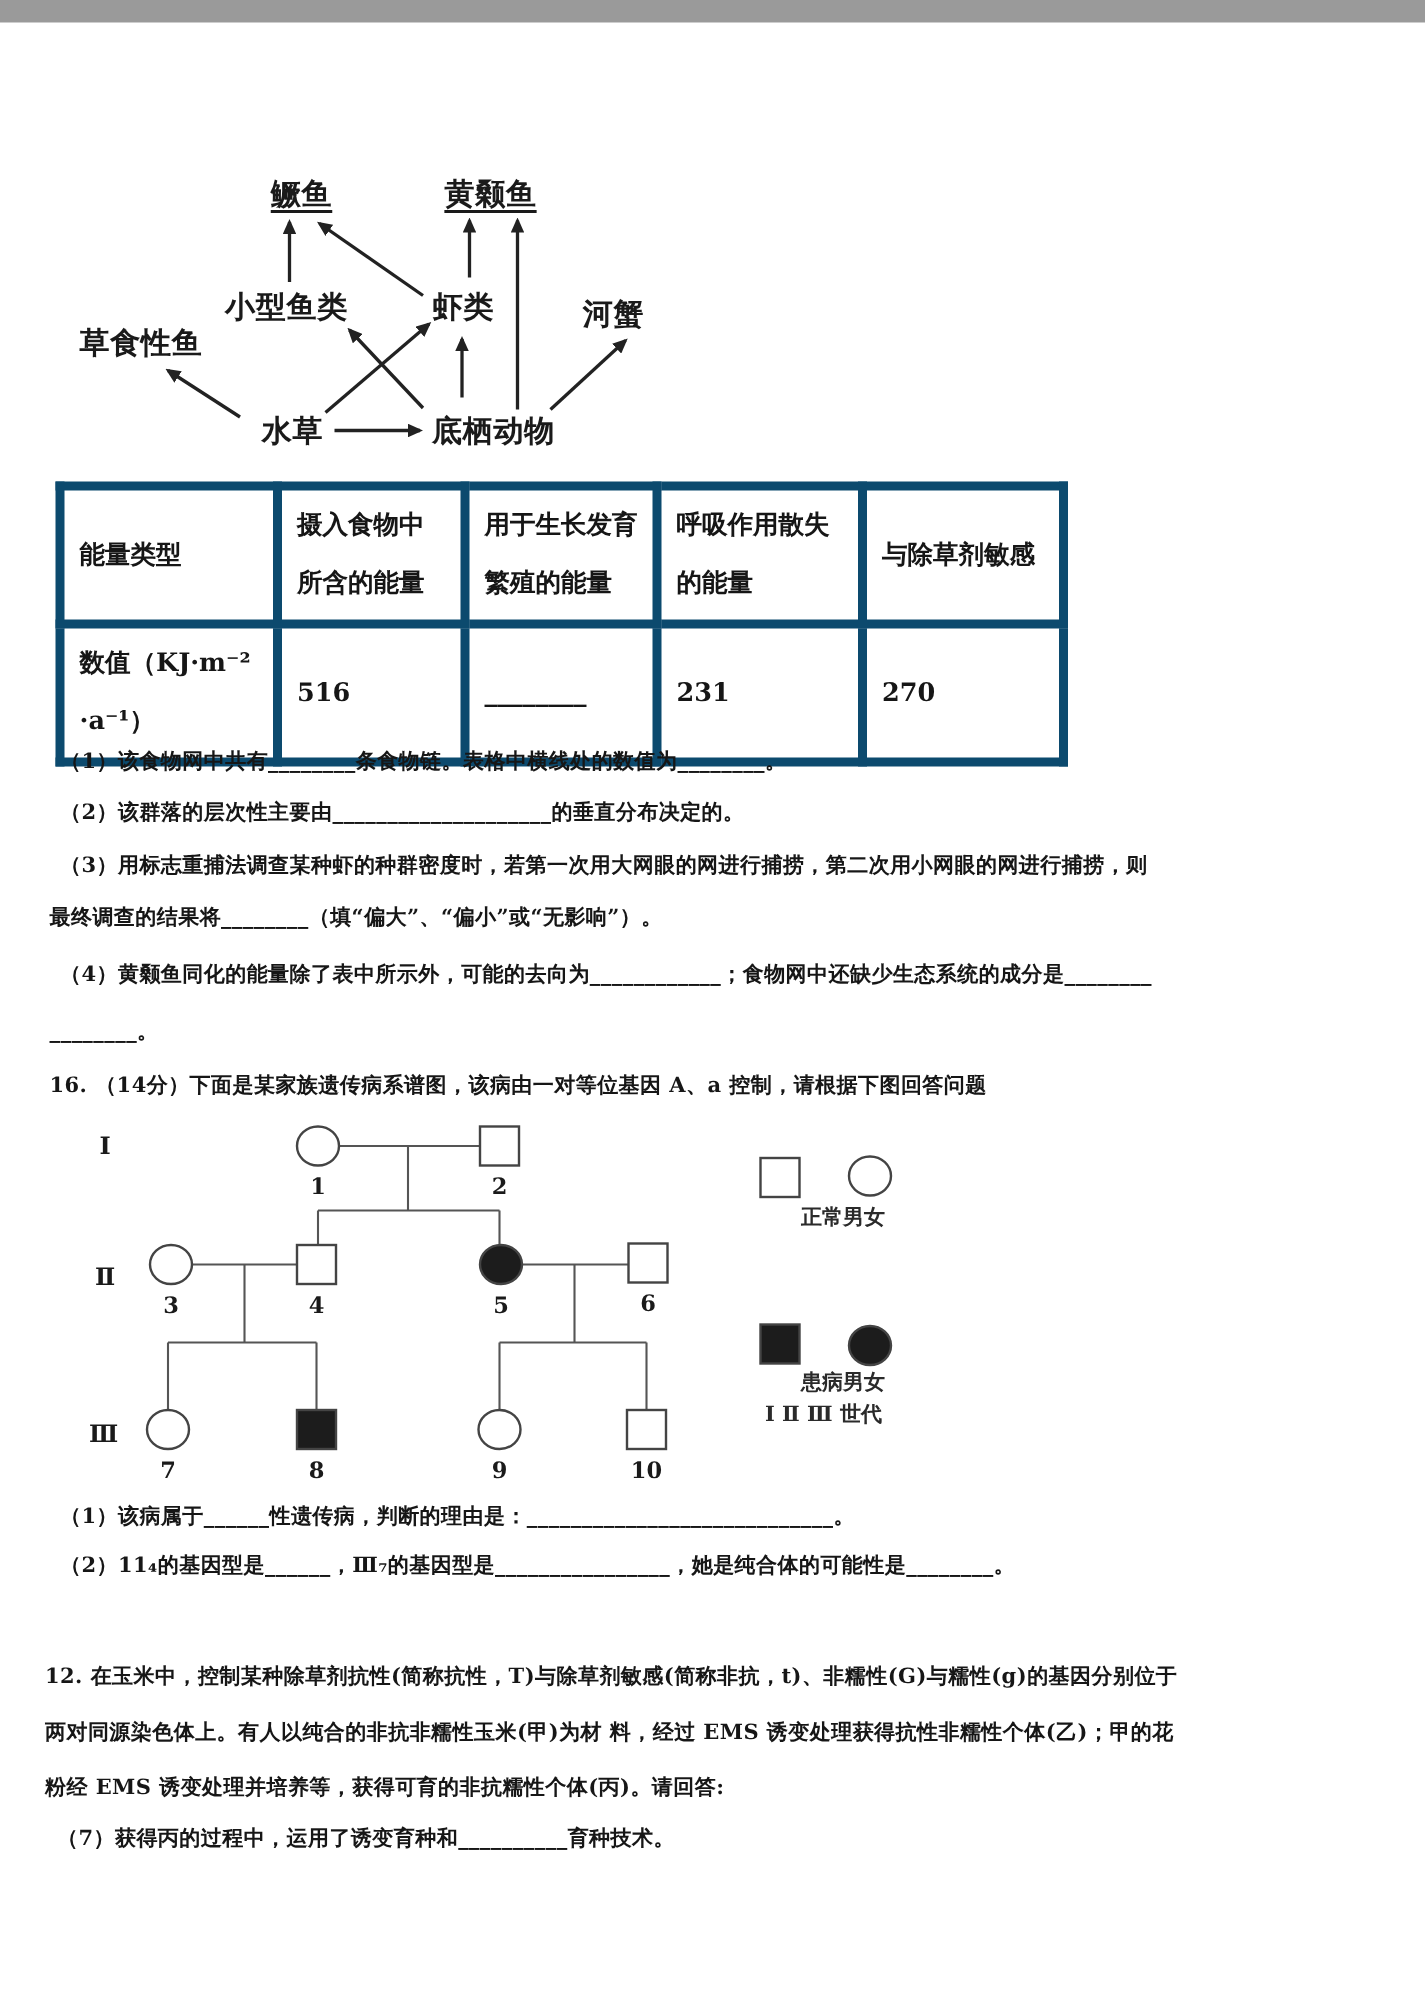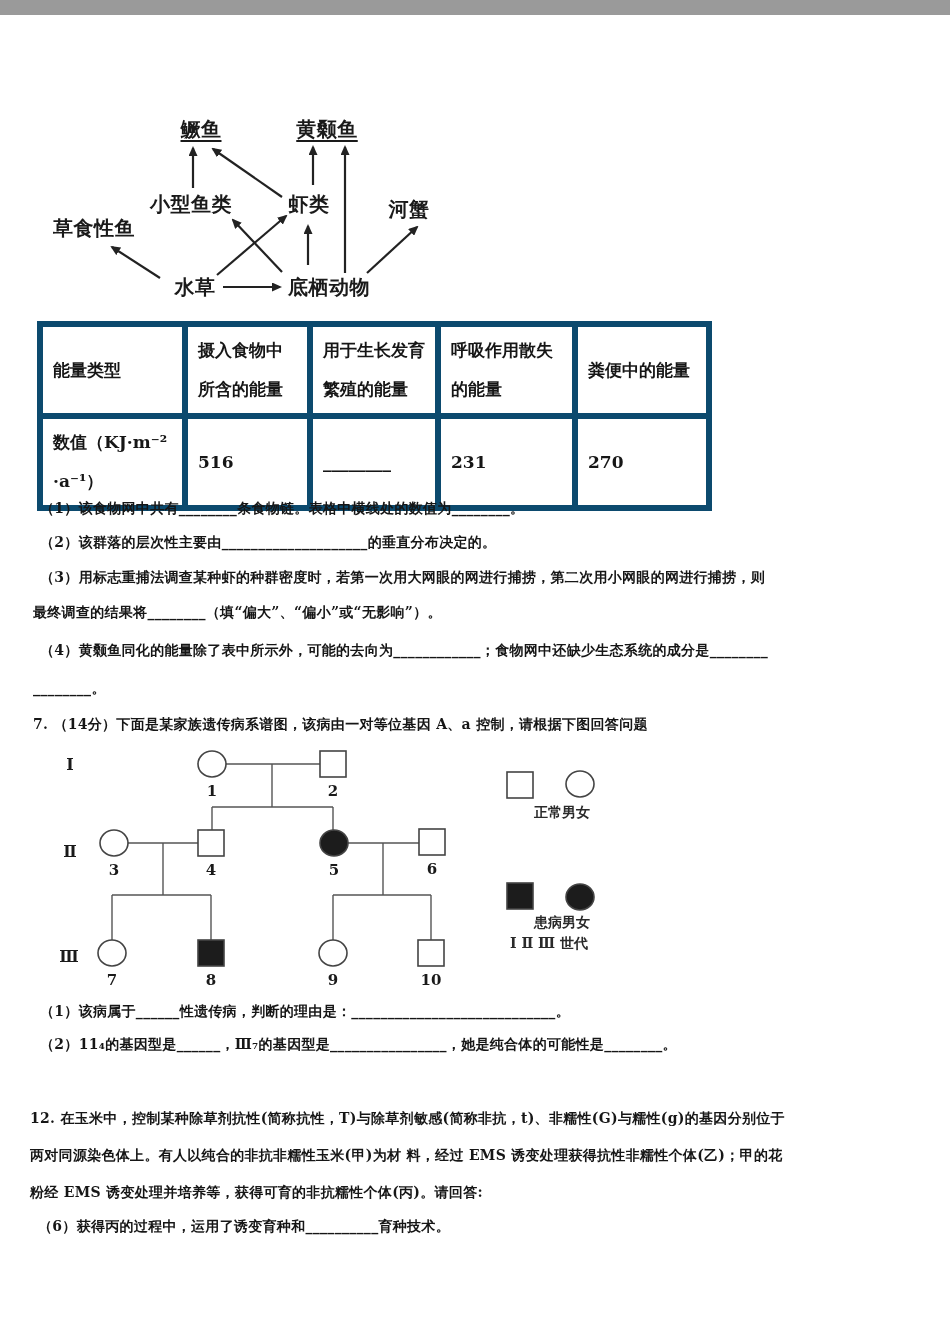--- a/index.html
+++ b/index.html
@@ -68,40 +68,40 @@
         <col style="width:128px">
       <col style="width:137px">
         <col style="width:134px">
     </colgroup>
     <tbody>
         <tr class="hrow">
       <td>能量类型</td>
       <td>摄入食物中所含的能量</td>
       <td>用于生长发育繁殖的能量</td>
       <td>呼吸作用散失的能量</td>
-      <td>粪便中的能量</td>
+      <td>与除草剂敏感</td>
     </tr>
     <tr class="vrow">
       <td>数值（KJ·m⁻²·a⁻¹）</td>
       <td>516</td>
       <td>________</td>
       <td>231</td>
       <td>270</td>
     </tr>
   </tbody>
     </table>
 
   <div class="tl" style="top:480px;left:40px">（1）该食物网中共有________条食物链。表格中横线处的数值为________。</div>
   <div class="tl" style="top:514px;left:40px">（2）该群落的层次性主要由____________________的垂直分布决定的。</div>
   <div class="tl" style="top:549px;left:40px">（3）用标志重捕法调查某种虾的种群密度时，若第一次用大网眼的网进行捕捞，第二次用小网眼的网进行捕捞，则</div>
   <div class="tl" style="top:584px;left:33px">最终调查的结果将________（填“偏大”、“偏小”或“无影响”）。</div>
   <div class="tl" style="top:622px;left:40px">（4）黄颡鱼同化的能量除了表中所示外，可能的去向为____________；食物网中还缺少生态系统的成分是________</div>
   <div class="tl" style="top:660px;left:33px">________。</div>
 
-  <div class="tl" style="top:696px;left:33px">7. （14分）下面是某家族遗传病系谱图，该病由一对等位基因 A、a 控制，请根据下图回答问题</div>
+  <div class="tl" style="top:696px;left:33px">16. （14分）下面是某家族遗传病系谱图，该病由一对等位基因 A、a 控制，请根据下图回答问题</div>
 
   <svg id="pedigree" class="fig" style="left:0;top:725px" width="950" height="255" viewBox="0 725 950 255">
       <line x1="225" y1="749" x2="320" y2="749" stroke="#555" stroke-width="1.4"></line>
       <line x1="272" y1="749" x2="272" y2="792" stroke="#555" stroke-width="1.4"></line>
       <line x1="212" y1="792" x2="333" y2="792" stroke="#555" stroke-width="1.4"></line>
       <line x1="212" y1="792" x2="212" y2="815" stroke="#555" stroke-width="1.4"></line>
       <line x1="333" y1="792" x2="333" y2="815" stroke="#555" stroke-width="1.4"></line>
       <line x1="127" y1="828" x2="198" y2="828" stroke="#555" stroke-width="1.4"></line>
       <line x1="347" y1="828" x2="419" y2="828" stroke="#555" stroke-width="1.4"></line>
       <line x1="163" y1="828" x2="163" y2="880" stroke="#555" stroke-width="1.4"></line>
@@ -143,15 +143,15 @@
       <text x="562" y="907" text-anchor="middle" dominant-baseline="central" font-size="14" font-weight="600" fill="#2a2a2a">患病男女</text>
       <text x="549" y="928" text-anchor="middle" dominant-baseline="central" font-size="14" font-weight="600" fill="#2a2a2a">Ⅰ Ⅱ Ⅲ 世代</text>
     </svg>
 
   <div class="tl" style="top:983px;left:40px">（1）该病属于______性遗传病，判断的理由是：____________________________。</div>
   <div class="tl" style="top:1016px;left:40px">（2）11₄的基因型是______，Ⅲ₇的基因型是________________，她是纯合体的可能性是________。</div>
 
   <div class="tl" style="top:1090px;left:30px">12. 在玉米中，控制某种除草剂抗性(简称抗性，T)与除草剂敏感(简称非抗，t)、非糯性(G)与糯性(g)的基因分别位于</div>
   <div class="tl" style="top:1164px;left:30px">粉经 EMS 诱变处理并培养等，获得可育的非抗糯性个体(丙)。请回答:</div>
   <div class="tl" style="top:1127px;left:30px">两对同源染色体上。有人以纯合的非抗非糯性玉米(甲)为材 料，经过 EMS 诱变处理获得抗性非糯性个体(乙)；甲的花</div>
-  <div class="tl" style="top:1198px;left:38px">（6）获得丙的过程中，运用了诱变育种和__________育种技术。</div>
+  <div class="tl" style="top:1198px;left:38px">（7）获得丙的过程中，运用了诱变育种和__________育种技术。</div>
 
 </div>
 
 </body></html>

